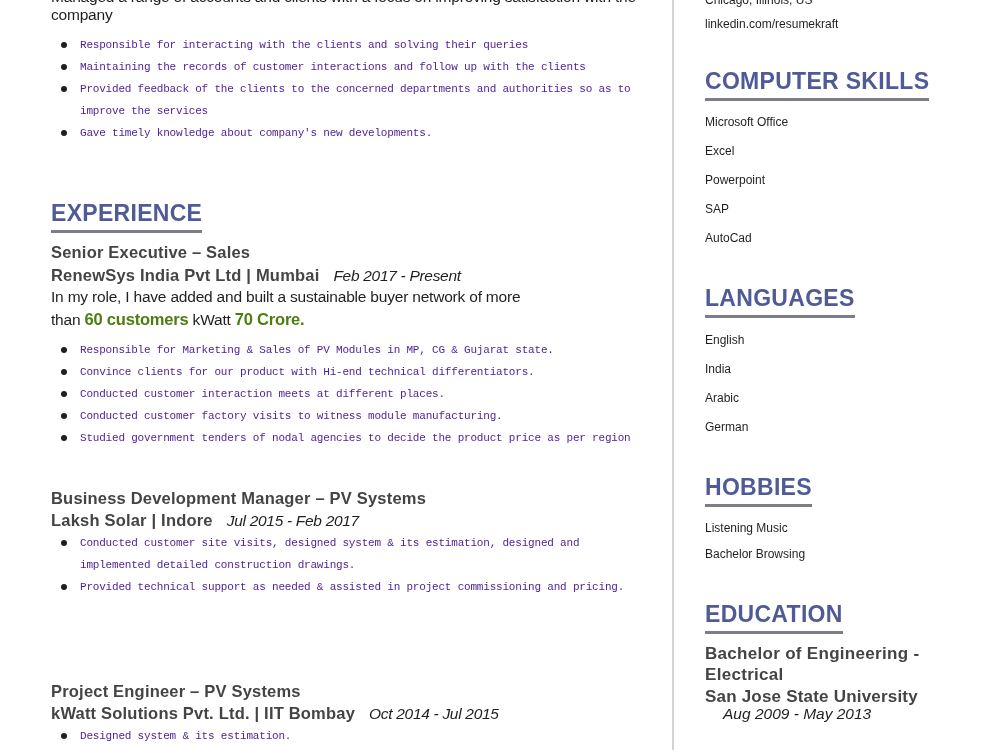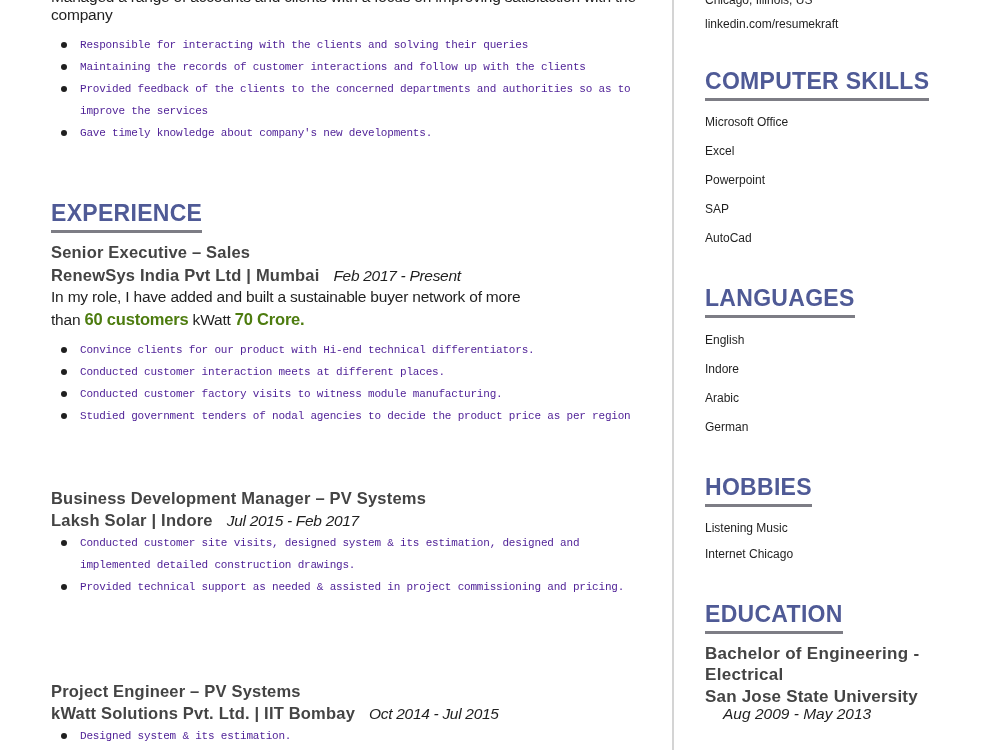--- a/index.html
+++ b/index.html
@@ -55,20 +55,21 @@
     </div>
     <div class="line" style="left:0; top:286px;">In my role, I have added and built a sustainable buyer network of more</div>
     <div class="line" style="left:0; top:308px;">
       <span>than</span>
       <span class="bold-inline">60 customers</span>
       <span>kWatt</span>
       <span class="bold-inline">70 Crore.</span>
     </div>
 
     <ul class="bullets" style="top:339px; width:600px;">
+      <li>Responsible for Marketing &amp; Sales of PV Modules in MP, CG &amp; Gujarat state.</li>
       <li>Convince clients for our product with Hi-end technical differentiators.</li>
       <li>Conducted customer interaction meets at different places.</li>
       <li>Conducted customer factory visits to witness module manufacturing.</li>
       <li>Studied government tenders of nodal agencies to decide the product price as per region</li>
     </ul>
 
     <div class="job-title" style="left:0; top:487px;">Business Development Manager – PV Systems</div>
     <div class="job-company" style="left:0; top:509px;">
       <span>Laksh Solar | Indore</span><span class="job-dates">Jul 2015 - Feb 2017</span>
     </div>
@@ -94,27 +95,27 @@
 
     <div class="section-title" style="left:0; top:67px;">COMPUTER SKILLS</div>
     <div class="r-item" style="top:111px;">Microsoft Office</div>
     <div class="r-item" style="top:140px;">Excel</div>
     <div class="r-item" style="top:169px;">Powerpoint</div>
     <div class="r-item" style="top:198px;">SAP</div>
     <div class="r-item" style="top:227px;">AutoCad</div>
 
     <div class="section-title" style="left:0; top:284px;">LANGUAGES</div>
     <div class="r-item" style="top:329px;">English</div>
-    <div class="r-item" style="top:358px;">Indore</div>
+    <div class="r-item" style="top:358px;">India</div>
     <div class="r-item" style="top:387px;">Arabic</div>
     <div class="r-item" style="top:416px;">German</div>
 
     <div class="section-title" style="left:0; top:473px;">HOBBIES</div>
     <div class="r-item" style="top:517px;">Listening Music</div>
-    <div class="r-item" style="top:543px;">Internet Chicago</div>
+    <div class="r-item" style="top:543px;">Bachelor Browsing</div>
 
     <div class="section-title" style="left:0; top:600px;">EDUCATION</div>
     <div class="edu-degree" style="top:643px;">Bachelor of Engineering -</div>
     <div class="edu-degree" style="top:664px;">Electrical</div>
     <div class="edu-school" style="top:686px;">San Jose State University</div>
     <div class="edu-dates" style="top:705px;">Aug 2009 - May 2013</div>
   </div>
 </div>
 
 </body></html>

